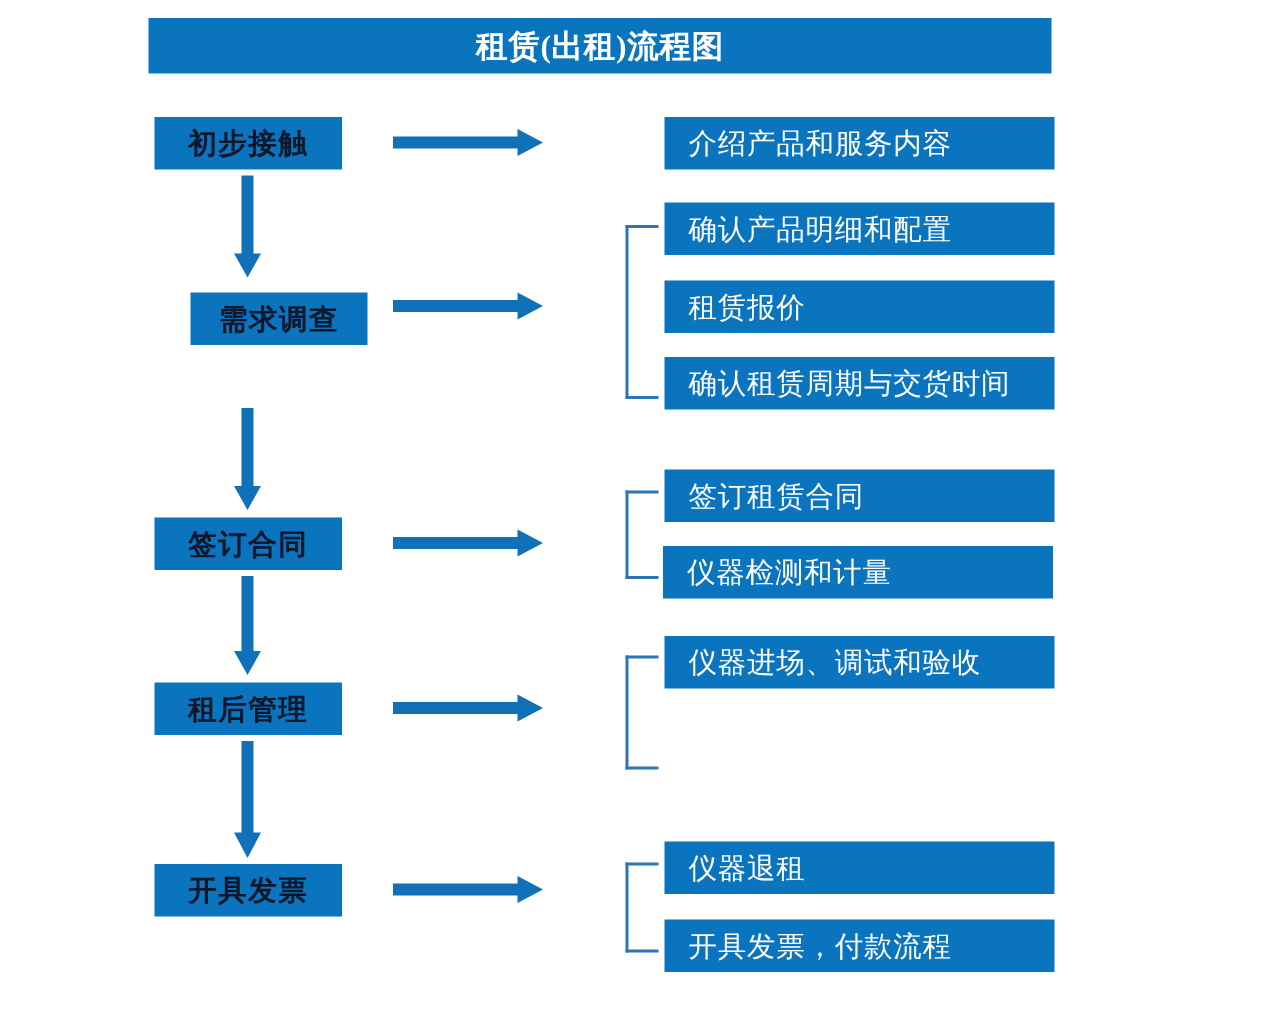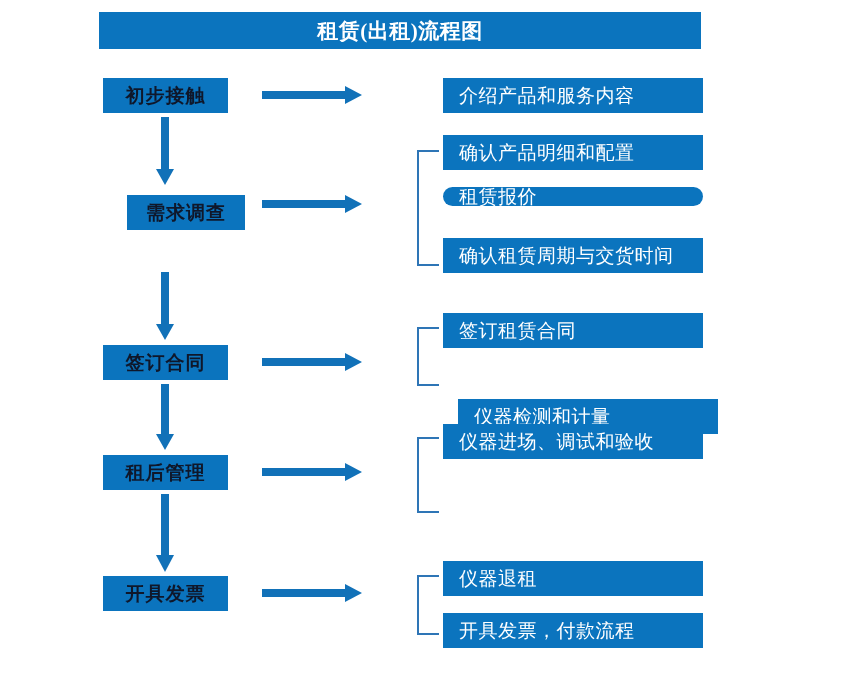--- a/index.html
+++ b/index.html
@@ -169,31 +169,31 @@
 
   <div class="bracket" style="left:417px; top:575px; width:20px; height:56px;"></div>
 
   <div class="detail-box" style="left:443px; top:78px; width:260px; height:35px;">
     <span>介绍产品和服务内容</span>
   </div>
 
   <div class="detail-box" style="left:443px; top:135px; width:260px; height:35px;">
     <span>确认产品明细和配置</span>
   </div>
-  <div class="detail-box" style="left:443px; top:187px; width:260px; height:19px;border-radius:13px;">
+  <div class="detail-box" style="left:443px; top:187px; width:260px; height:35px;">
     <span>租赁报价</span>
   </div>
   <div class="detail-box" style="left:443px; top:313px; width:260px; height:35px;">
     <span>签订租赁合同</span>
   </div>
 
   <div class="detail-box" style="left:443px; top:238px; width:260px; height:35px;">
     <span>确认租赁周期与交货时间</span>
   </div>
-  <div class="detail-box" style="left:458px; top:364px; width:260px; height:35px;margin-top:35px;">
+  <div class="detail-box" style="left:442px; top:364px; width:260px; height:35px;">
     <span>仪器检测和计量</span>
   </div>
 
   <div class="detail-box" style="left:443px; top:424px; width:260px; height:35px;">
     <span>仪器进场、调试和验收</span>
   </div>
 
   <div class="detail-box" style="left:443px; top:561px; width:260px; height:35px;">
     <span>仪器退租</span>
   </div>

